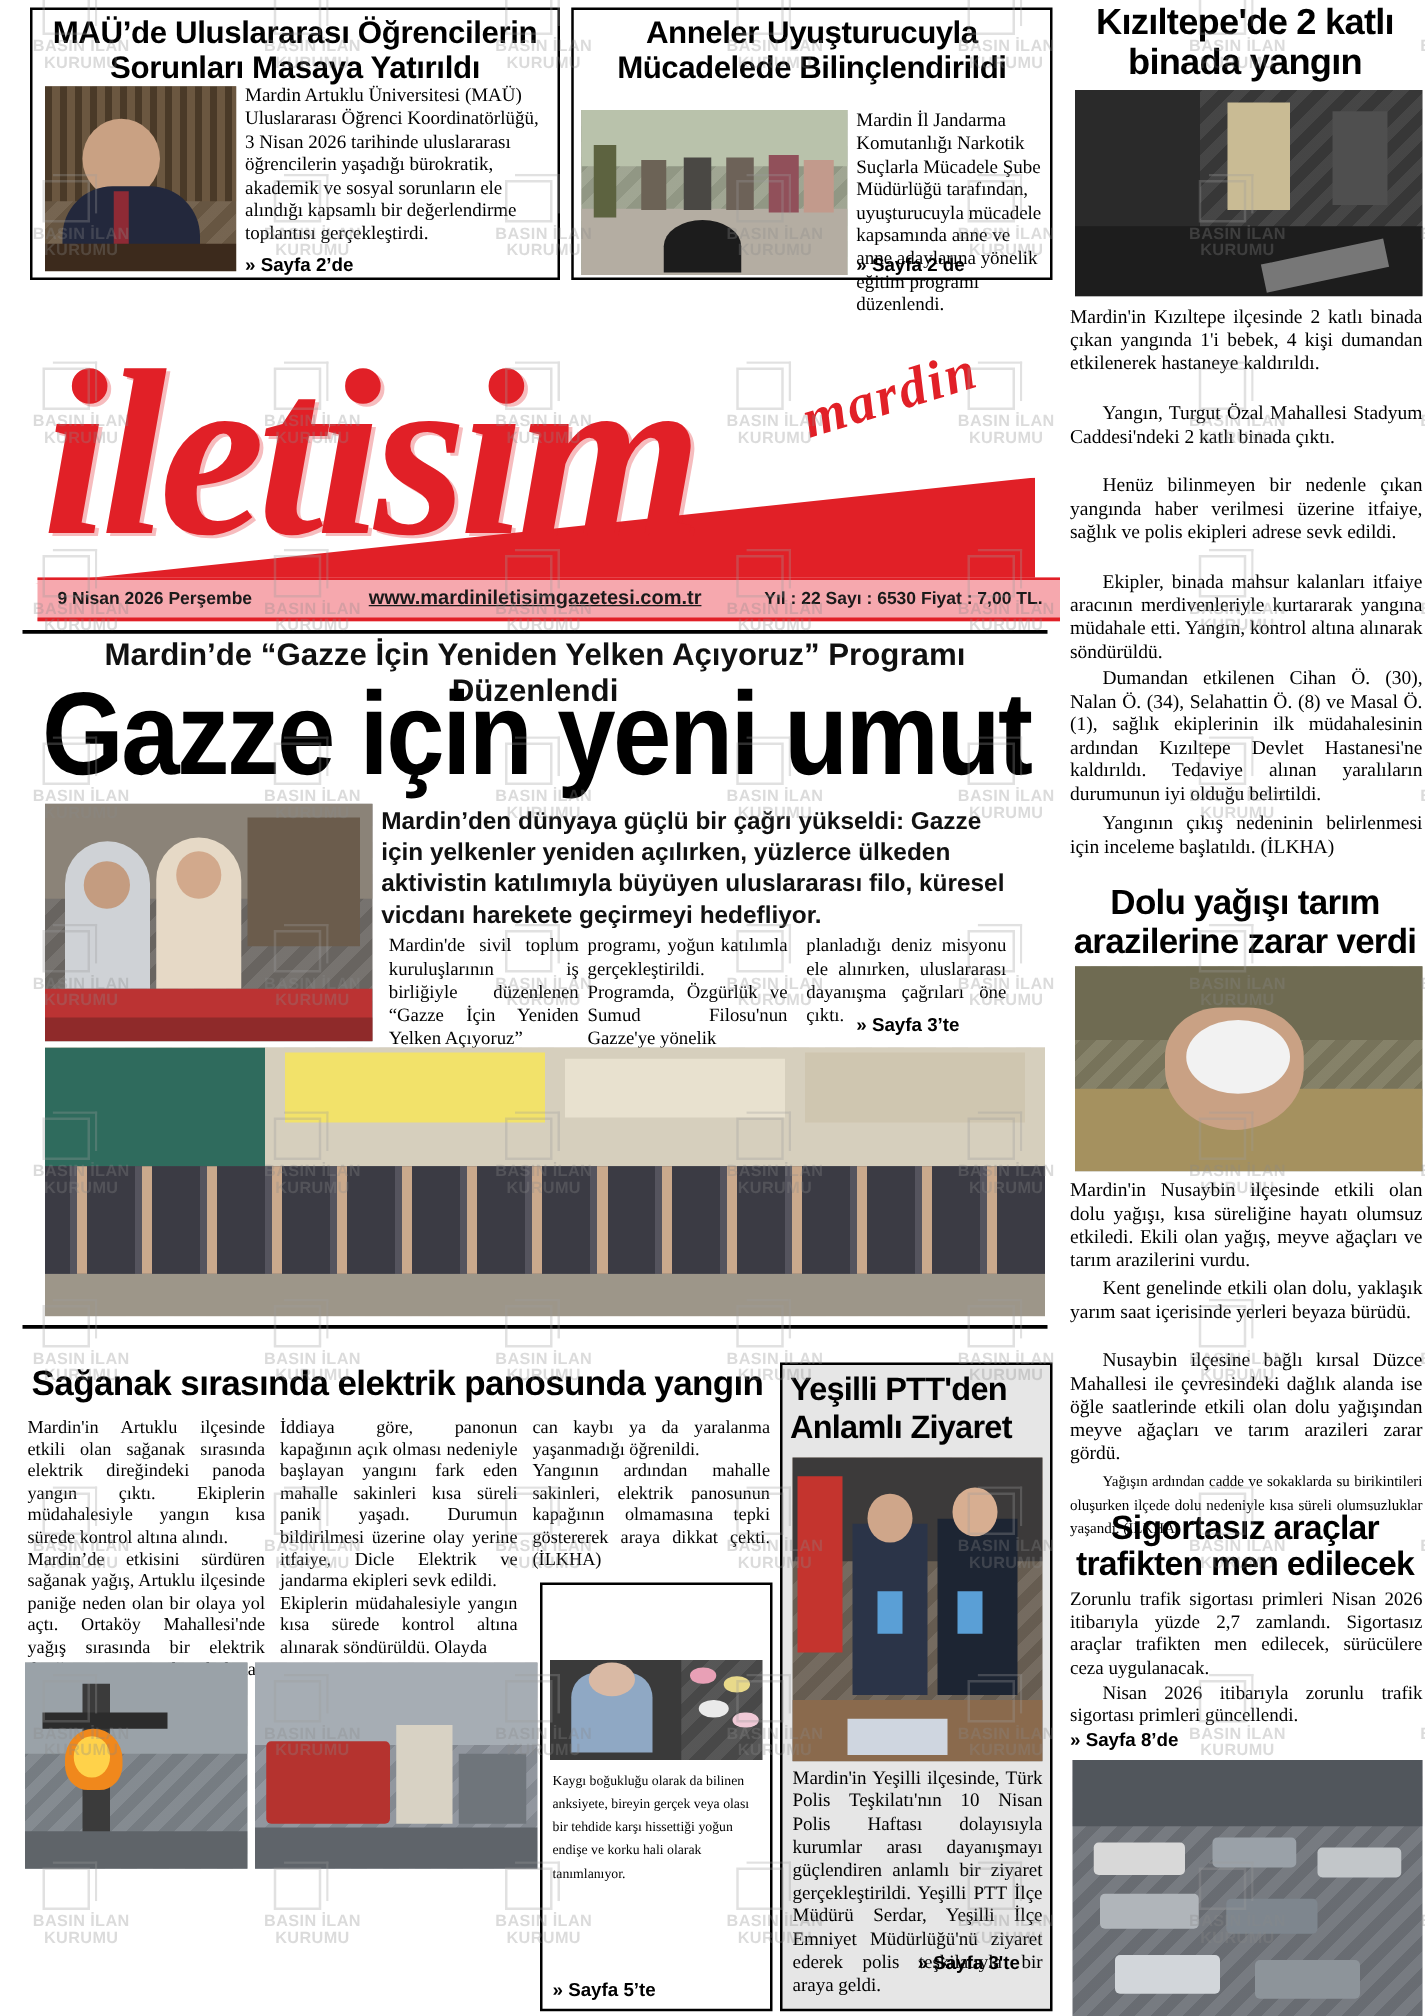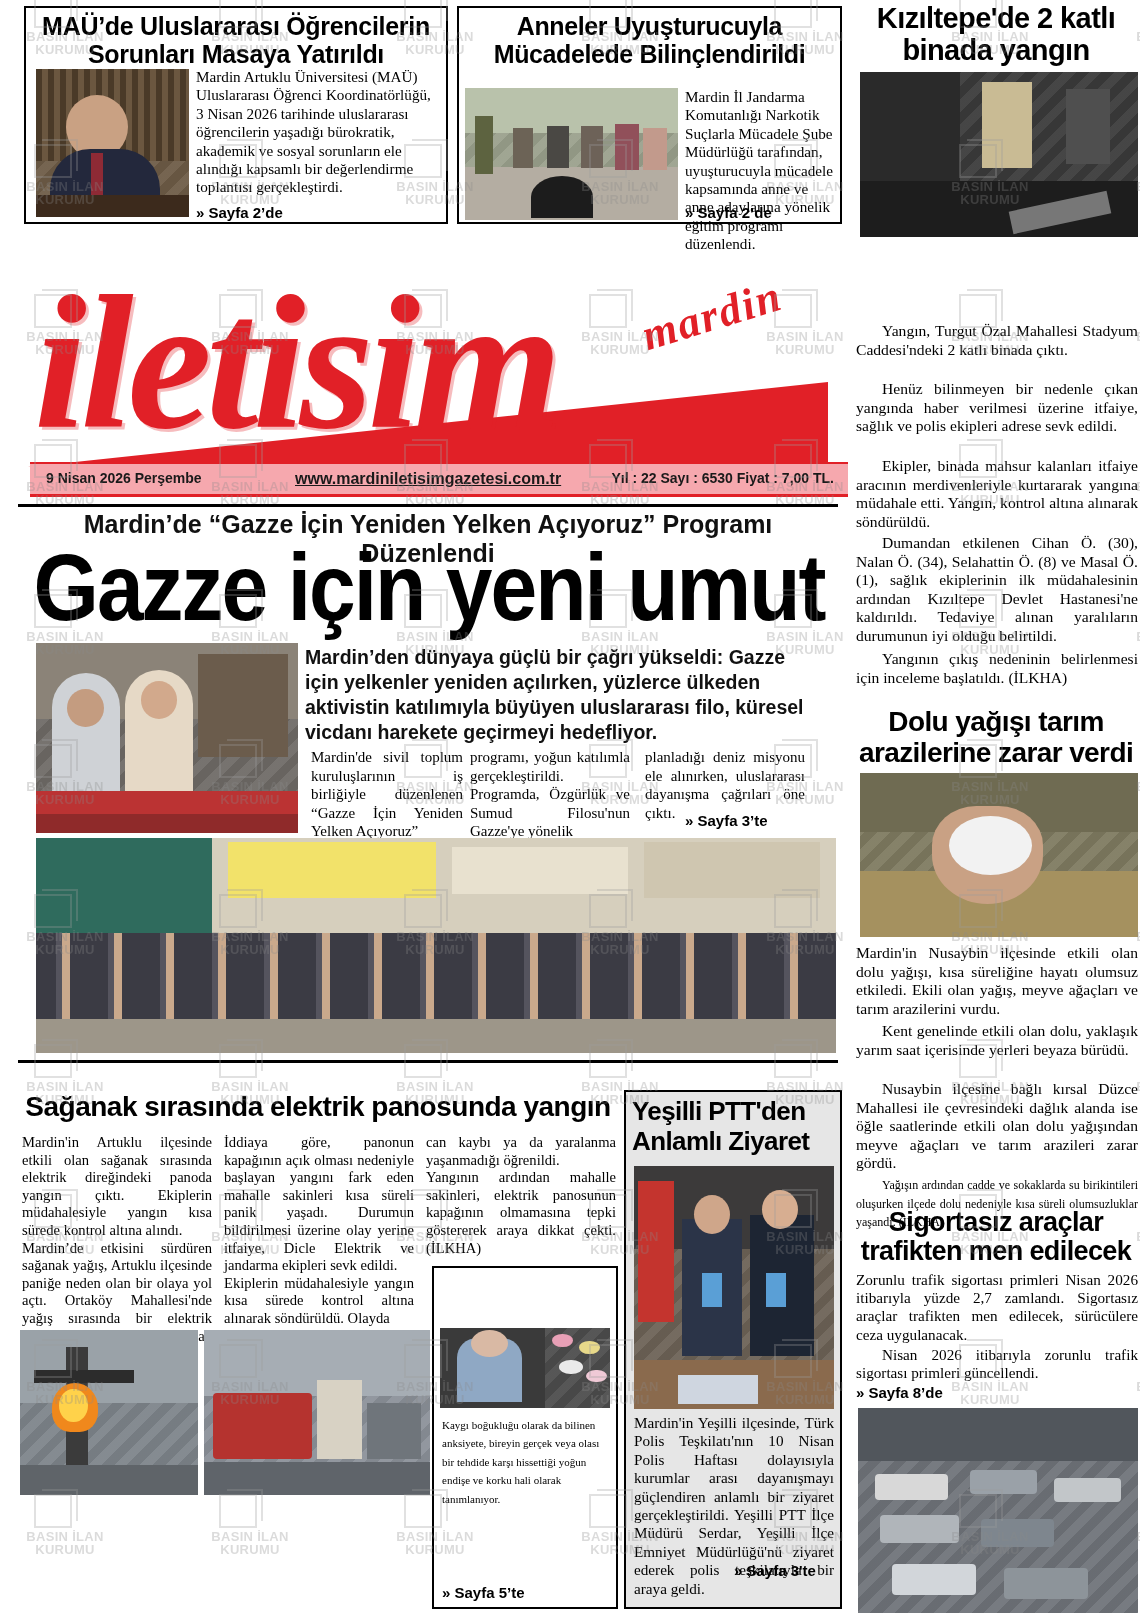--- a/index.html
+++ b/index.html
@@ -100,20 +100,21 @@
 
   <div style="position:absolute;left:0;top:0;width:288px;">
     <div class="hd-sans" style="font-size:29px;line-height:32px;text-align:center;letter-spacing:-.6px;padding-top:2px;">Kızıltepe'de 2 katlı binada yangın</div>
     <div class="ph" style="position:absolute;left:8px;top:72px;width:278px;height:165px;background:#3a3a3a;">
       <div style="position:absolute;left:0;top:0;width:36%;height:100%;background:#2a2a2a;"></div>
       <div style="position:absolute;left:44%;top:6%;width:18%;height:52%;background:#c9bb94;"></div>
       <div style="position:absolute;left:74%;top:10%;width:16%;height:46%;background:#4f4f4f;"></div>
       <div style="position:absolute;left:0;bottom:0;width:100%;height:34%;background:#1d1d1d;"></div>
       <div style="position:absolute;left:54%;bottom:8%;width:36%;height:14%;background:#777;transform:rotate(-12deg);"></div>
     </div>
+    <div class="body-serif jt" style="position:absolute;left:4px;top:245px;width:282px;font-size:15.6px;line-height:18.6px;">Mardin'in Kızıltepe ilçesinde 2 katlı binada çıkan yangında 1'i bebek, 4 kişi dumandan etkilenerek hastaneye kaldırıldı.</div>
     <div class="body-serif jt" style="position:absolute;left:4px;top:322px;width:282px;font-size:15.6px;line-height:18.6px;text-indent:26px;">Yangın, Turgut Özal Mahallesi Stadyum Caddesi'ndeki 2 katlı binada çıktı.</div>
     <div class="body-serif jt" style="position:absolute;left:4px;top:380px;width:282px;font-size:15.6px;line-height:18.6px;text-indent:26px;">Henüz bilinmeyen bir nedenle çıkan yangında haber verilmesi üzerine itfaiye, sağlık ve polis ekipleri adrese sevk edildi.</div>
     <div class="body-serif jt" style="position:absolute;left:4px;top:457px;width:282px;font-size:15.6px;line-height:18.6px;text-indent:26px;">Ekipler, binada mahsur kalanları itfaiye aracının merdivenleriyle kurtararak yangına müdahale etti. Yangın, kontrol altına alınarak söndürüldü.</div>
     <div class="body-serif jt" style="position:absolute;left:4px;top:534px;width:282px;font-size:15.6px;line-height:18.6px;text-indent:26px;">Dumandan etkilenen Cihan Ö. (30), Nalan Ö. (34), Selahattin Ö. (8) ve Masal Ö. (1), sağlık ekiplerinin ilk müdahalesinin ardından Kızıltepe Devlet Hastanesi'ne kaldırıldı. Tedaviye alınan yaralıların durumunun iyi olduğu belirtildi.</div>
     <div class="body-serif jt" style="position:absolute;left:4px;top:650px;width:282px;font-size:15.6px;line-height:18.6px;text-indent:26px;">Yangının çıkış nedeninin belirlenmesi için inceleme başlatıldı. (İLKHA)</div>
   </div>
 
   <div style="position:absolute;left:0;top:706px;width:288px;">
     <div class="hd-sans" style="font-size:28px;line-height:31px;text-align:center;letter-spacing:-.6px;">Dolu yağışı tarım arazilerine zarar verdi</div>
     <div class="ph" style="position:absolute;left:8px;top:67px;width:278px;height:164px;background:#7e7a60;">

